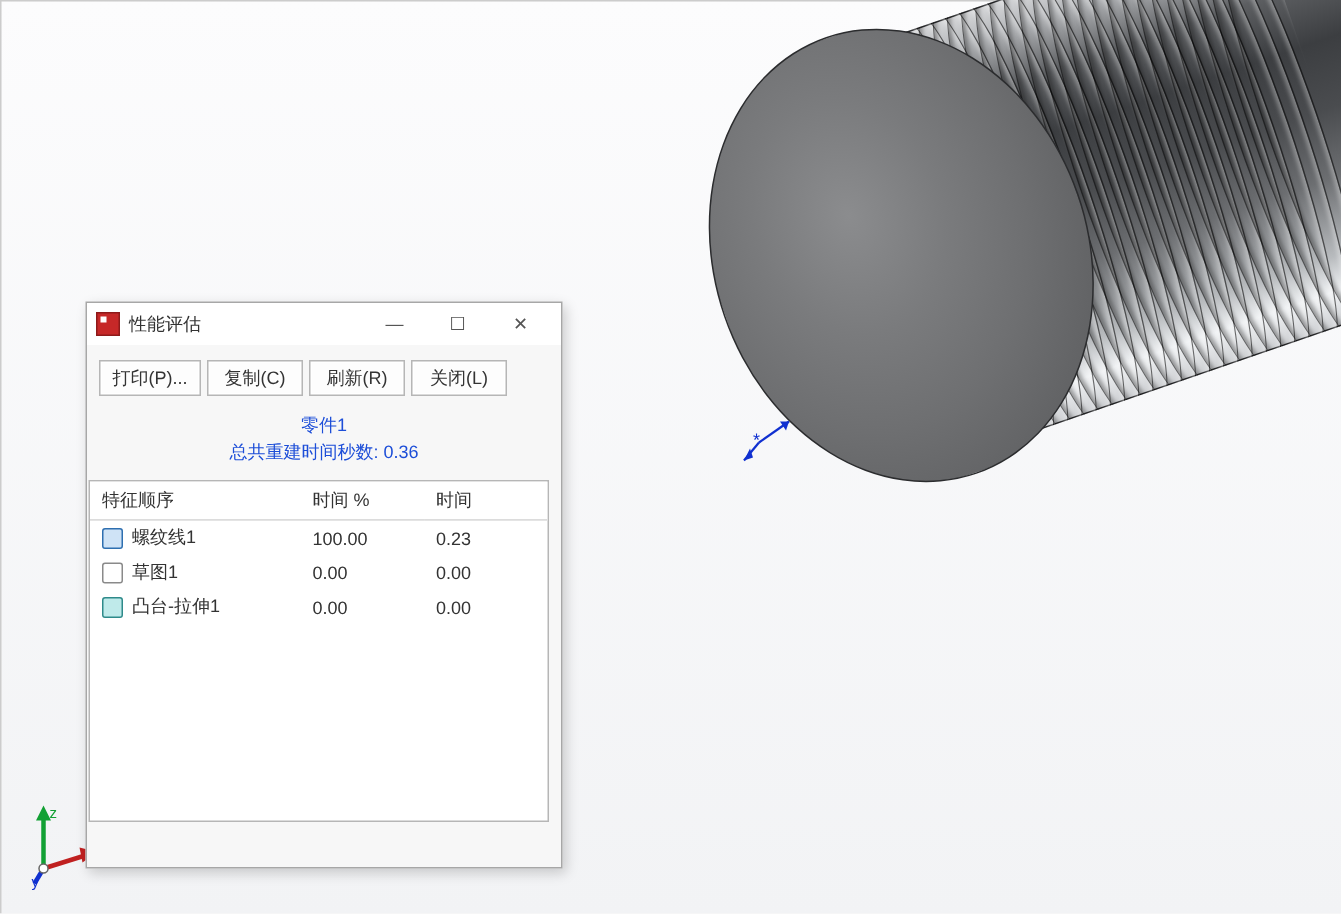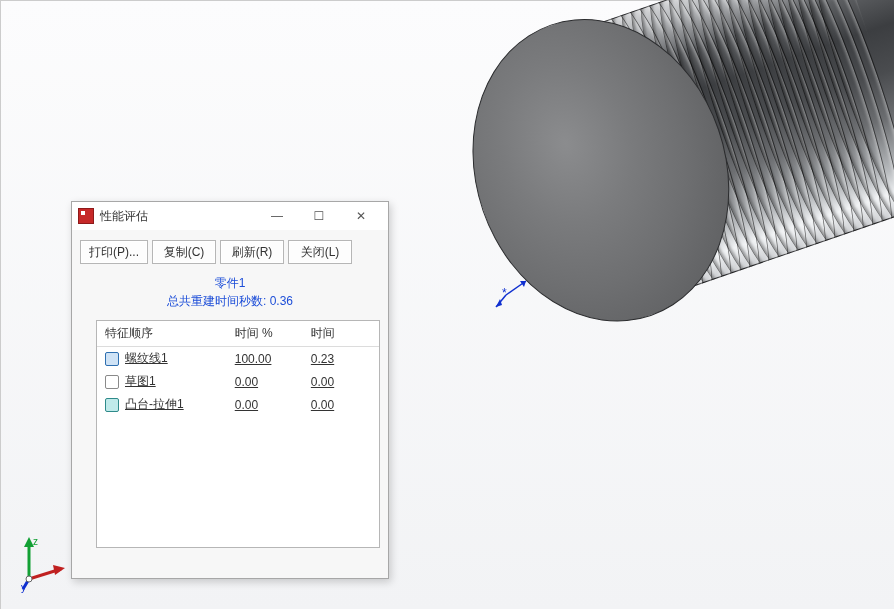--- a/index.html
+++ b/index.html
@@ -74,21 +74,21 @@
   .axis {
     position: absolute;
     left: 20px; bottom: 16px;
     width: 46px; height: 60px;
   }
   .axis svg { overflow: visible; }
 
   
   .dialog {
     position: absolute;
-    left: 70px; top: 200px;
+    left: 56px; top: 200px;
     width: 318px; height: 378px;
     background: #f7f7f7;
     border: 1px solid #a7a7a7;
     box-shadow: 2px 3px 8px rgba(0,0,0,0.18);
   }
   .titlebar {
     height: 28px;
     display: flex;
     align-items: center;
     padding: 0 6px;
@@ -130,21 +130,21 @@
     color: #333;
     cursor: default;
   }
   .summary {
     text-align: center;
     color: #1d4ed8;
     line-height: 1.5;
     padding: 4px 0 10px 0;
   }
   .table-wrap {
-    margin: 0 8px 8px 24px;
+    margin: 0 8px 8px 1px;
     border: 1px solid #b6b6b6;
     background: #fff;
     height: 228px;
     overflow: auto;
   }
   table {
     width: 100%;
     border-collapse: collapse;
     font-size: 12px;
     color: #333;
@@ -152,21 +152,20 @@
   th {
     text-align: left;
     font-weight: normal;
     padding: 4px 8px;
     border-bottom: 1px solid #dcdcdc;
     background: #ffffff;
   }
   td {
     padding: 3px 8px;
     vertical-align: middle;
-    text-decoration: underline;
   }
   .col-name { width: 46%; }
   .col-pct  { width: 27%; }
   .col-time { width: 27%; }
   .feat {
     display: flex; align-items: center; gap: 6px;
   }
   .feat-icon {
     width: 14px; height: 14px;
     display: inline-flex; align-items:center; justify-content:center;

